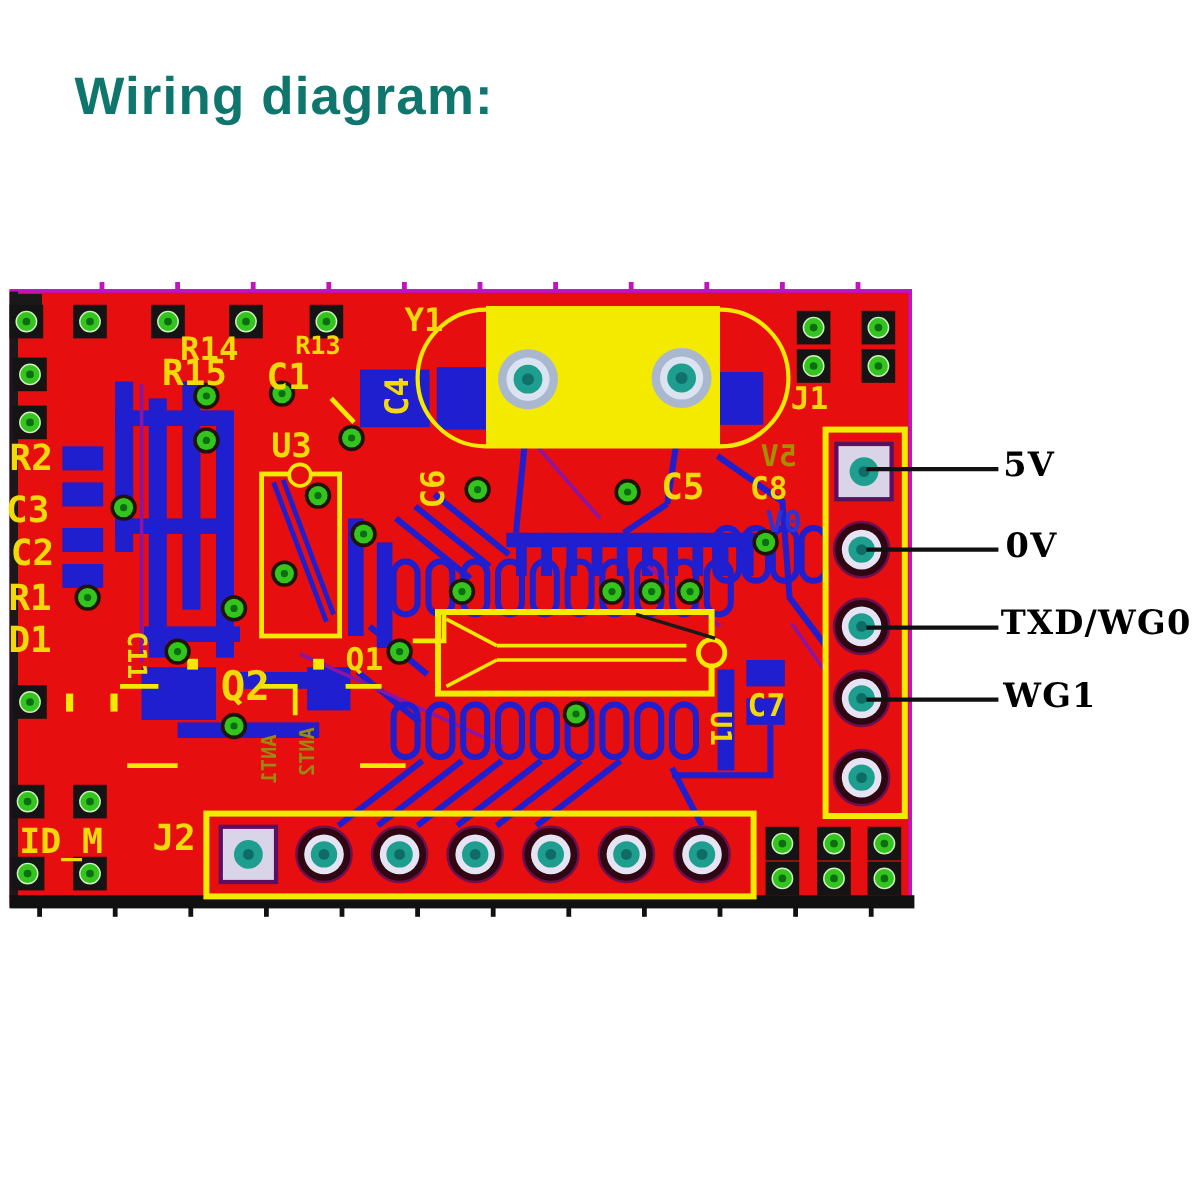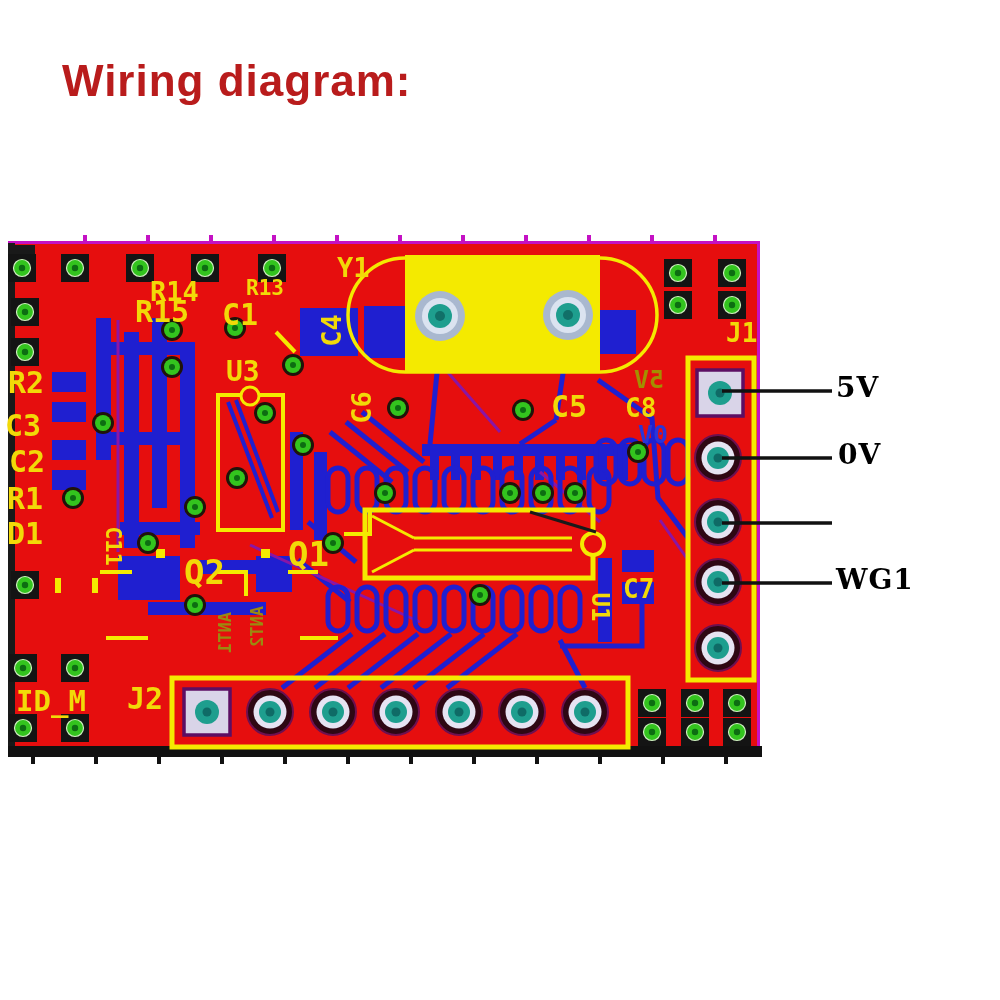--- a/index.html
+++ b/index.html
@@ -2,21 +2,21 @@
 <html><head>
 <meta charset="utf-8">
 <style>
   html,body{margin:0;padding:0;background:#ffffff;}
   #stage{position:relative;width:1000px;height:1000px;background:#ffffff;overflow:hidden;
          font-family:"Liberation Sans",sans-serif;}
   #pcb-svg{position:absolute;left:0;top:0;z-index:1;}
   .lbl{position:absolute;z-index:3;white-space:nowrap;}
   #page-title{position:absolute;left:62px;top:56px;z-index:3;
       font-family:"Liberation Sans",sans-serif;font-weight:700;font-size:44px;
-      color:#b91c1c;letter-spacing:1px;}
+      color:#0f766e;letter-spacing:1px;}
   .silk{font-family:"DejaVu Sans Mono",monospace;font-weight:700;color:#f2d908;line-height:1;}
   .vert{transform:rotate(-90deg);transform-origin:center;display:inline-block;}
   .vertcw{transform:rotate(90deg);transform-origin:center;display:inline-block;}
   .mirror{transform:scaleX(-1);transform-origin:center;display:inline-block;}
   .vmirror{transform:rotate(90deg) scaleY(-1);transform-origin:center;display:inline-block;}
   .pinlabel{font-family:"DejaVu Serif",serif;font-weight:700;font-size:28px;color:#000;
       letter-spacing:1px;line-height:1;}
 </style>
 </head>
 <body>
@@ -313,41 +313,42 @@
     <g stroke="#111111" stroke-width="3.5">
       <line x1="722" y1="391" x2="832" y2="391"></line>
       <line x1="722" y1="458" x2="832" y2="458"></line>
       <line x1="722" y1="523" x2="832" y2="523"></line>
       <line x1="722" y1="583" x2="832" y2="583"></line>
     </g>
   </svg>
 
   <div class="lbl pinlabel" style="left:836px;top:374px">5V</div>
   <div class="lbl pinlabel" style="left:838px;top:441px">0V</div>
+  <div class="lbl pinlabel" style="left:834px;top:505px">TXD/WG0</div>
   <div class="lbl pinlabel" style="left:836px;top:566px">WG1</div>
 
   <div class="lbl silk" style="left:135px;top:297px;font-size:30px">R15</div>
   <div class="lbl silk" style="left:222px;top:300px;font-size:30px">C1</div>
   <div class="lbl silk" style="left:150px;top:278px;font-size:27px">R14</div>
   <div class="lbl silk" style="left:246px;top:278px;font-size:21px">R13</div>
   <div class="lbl silk" style="left:337px;top:254px;font-size:27px">Y1</div>
   <div class="lbl silk vert" style="left:315px;top:317px;font-size:27px">C4</div>
   <div class="lbl silk" style="left:226px;top:358px;font-size:28px">U3</div>
   <div class="lbl silk vert" style="left:345px;top:394px;font-size:27px">C6</div>
   <div class="lbl silk" style="left:551px;top:392px;font-size:30px">C5</div>
   <div class="lbl silk" style="left:625px;top:395px;font-size:26px">C8</div>
-  <div class="lbl silk" style="left:726px;top:320px;font-size:26px">J1</div>
+  <div class="lbl silk" style="left:659px;top:320px;font-size:26px">J1</div>
   <div class="lbl silk" style="left:8px;top:368px;font-size:30px">R2</div>
   <div class="lbl silk" style="left:5px;top:411px;font-size:30px">C3</div>
   <div class="lbl silk" style="left:9px;top:447px;font-size:30px">C2</div>
   <div class="lbl silk" style="left:7px;top:484px;font-size:30px">R1</div>
   <div class="lbl silk" style="left:7px;top:519px;font-size:30px">D1</div>
   <div class="lbl silk vertcw" style="left:93px;top:535px;font-size:22px">C11</div>
   <div class="lbl silk" style="left:184px;top:555px;font-size:34px">Q2</div>
-  <div class="lbl silk" style="left:288px;top:537px;font-size:34px">Q1</div>
+  <div class="lbl silk" style="left:288px;top:537px;font-size:26px">Q1</div>
   <div class="lbl silk vertcw" style="left:586px;top:595px;font-size:24px">U1</div>
   <div class="lbl silk" style="left:623px;top:576px;font-size:26px">C7</div>
   <div class="lbl silk" style="left:16px;top:687px;font-size:29px">ID_M</div>
   <div class="lbl silk" style="left:127px;top:684px;font-size:30px">J2</div>
 
   <div class="lbl silk mirror" style="left:634px;top:367px;font-size:25px;color:#a38f00">5V</div>
   <div class="lbl mirror" style="left:638px;top:420px;font-size:25px;color:#2a35d8;font-family:'DejaVu Sans Mono',monospace;font-weight:700">0V</div>
   <div class="lbl silk vmirror" style="left:205px;top:624px;font-size:17px;color:#9a8a10">ANT1</div>
   <div class="lbl silk vmirror" style="left:237px;top:618px;font-size:17px;color:#9a8a10">ANT2</div>
 

